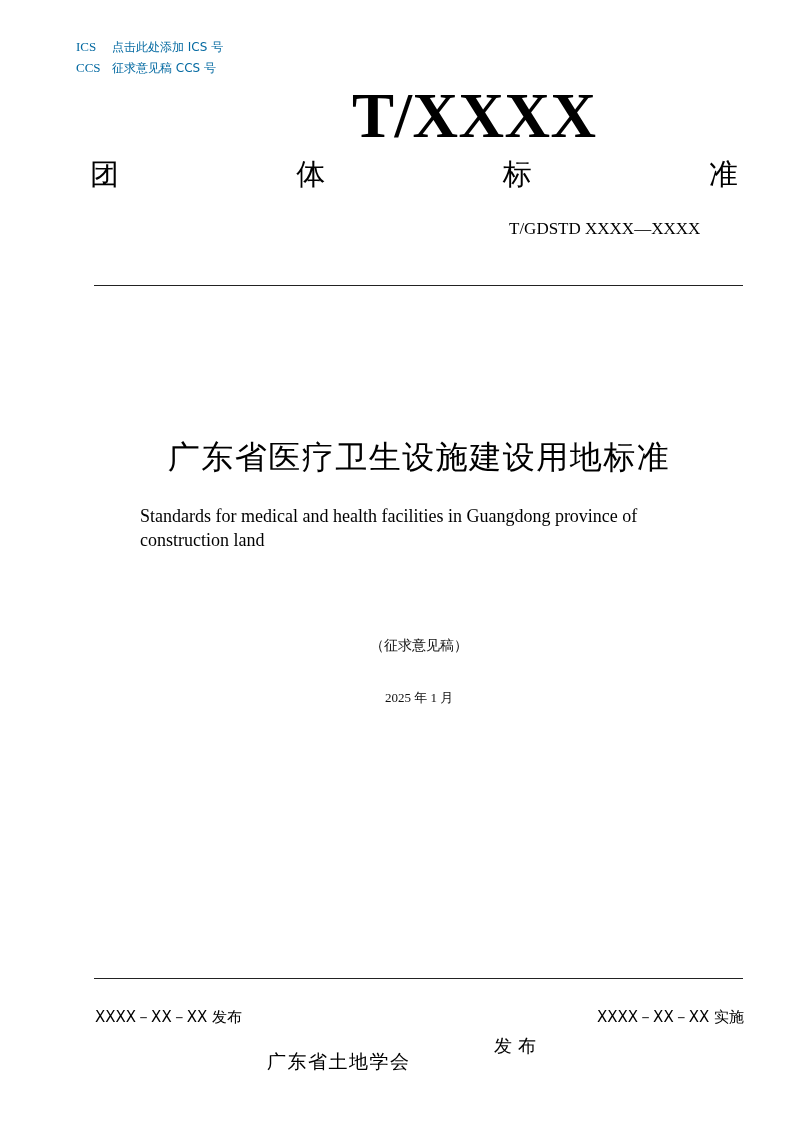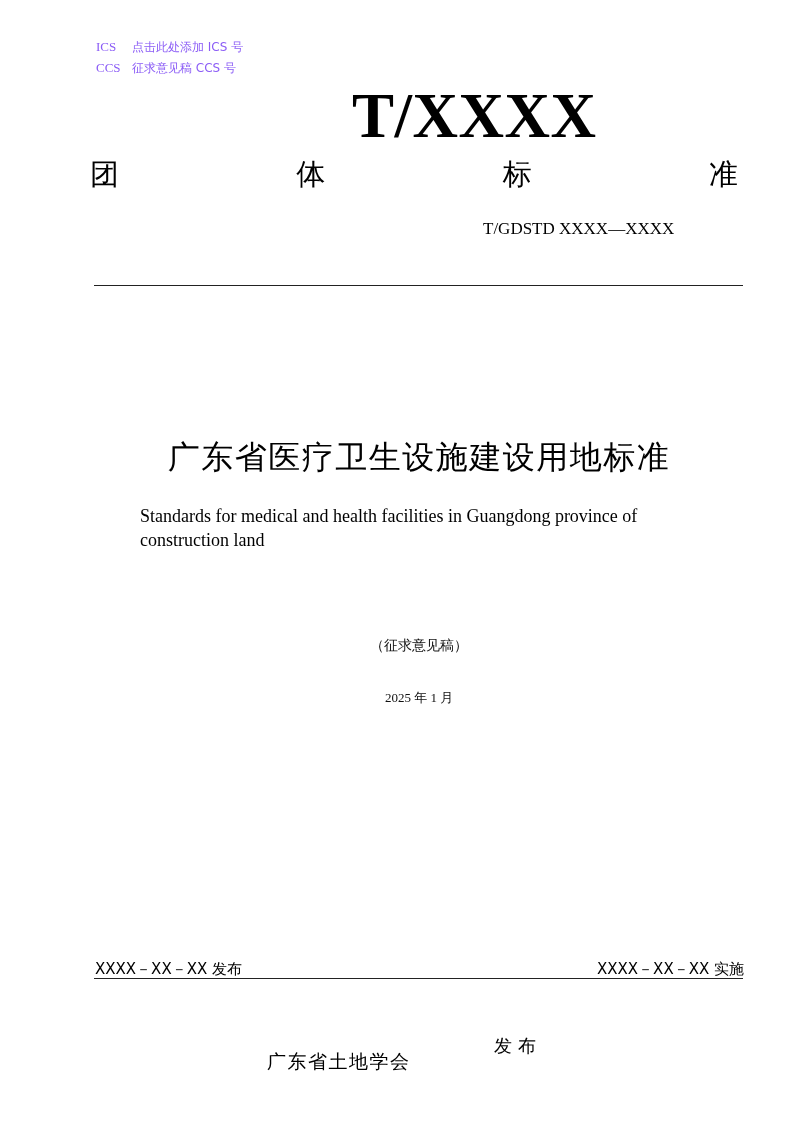--- a/index.html
+++ b/index.html
@@ -11,25 +11,25 @@
     width: 800px;
     height: 1132px;
     position: relative;
     overflow: hidden;
     color: #000000;
     font-family: "DejaVu Sans", sans-serif;
   }
   .abs { position: absolute; }
 
   .classif {
-    left: 96px;
+    left: 76px;
     font-size: 12px;
     line-height: 14px;
     white-space: nowrap;
-    color: #8b5cf6;
+    color: #0369a1;
   }
   .classif .code {
     font-family: "Liberation Serif", serif;
     font-size: 13px;
     display: inline-block;
     width: 36px;
   }
   .classif .hint {
     font-family: "DejaVu Sans", sans-serif;
     font-size: 12px;
@@ -55,21 +55,21 @@
     width: 648px;
     display: flex;
     justify-content: space-between;
     font-family: "DejaVu Sans", sans-serif;
     font-size: 29px;
     line-height: 38px;
   }
   #std-type span { display: inline-block; }
 
   #std-number {
-    left: 483px;
+    left: 509px;
     top: 218px;
     font-family: "Liberation Serif", serif;
     font-size: 17px;
     line-height: 22px;
     white-space: nowrap;
   }
 
   .rule {
     left: 94px;
     width: 649px;
@@ -116,21 +116,21 @@
     width: 838px;
     top: 689px;
     text-align: center;
     font-family: "Liberation Serif", serif;
     font-size: 13px;
     line-height: 18px;
     color: #111;
   }
 
   .date-line {
-    top: 959px;
+    top: 1007px;
     font-family: "DejaVu Sans", sans-serif;
     font-size: 15px;
     line-height: 20px;
     white-space: nowrap;
   }
   #release-date { left: 95px; }
   #impl-date { right: 56px; }
 
   #publisher {
     left: 267px;

